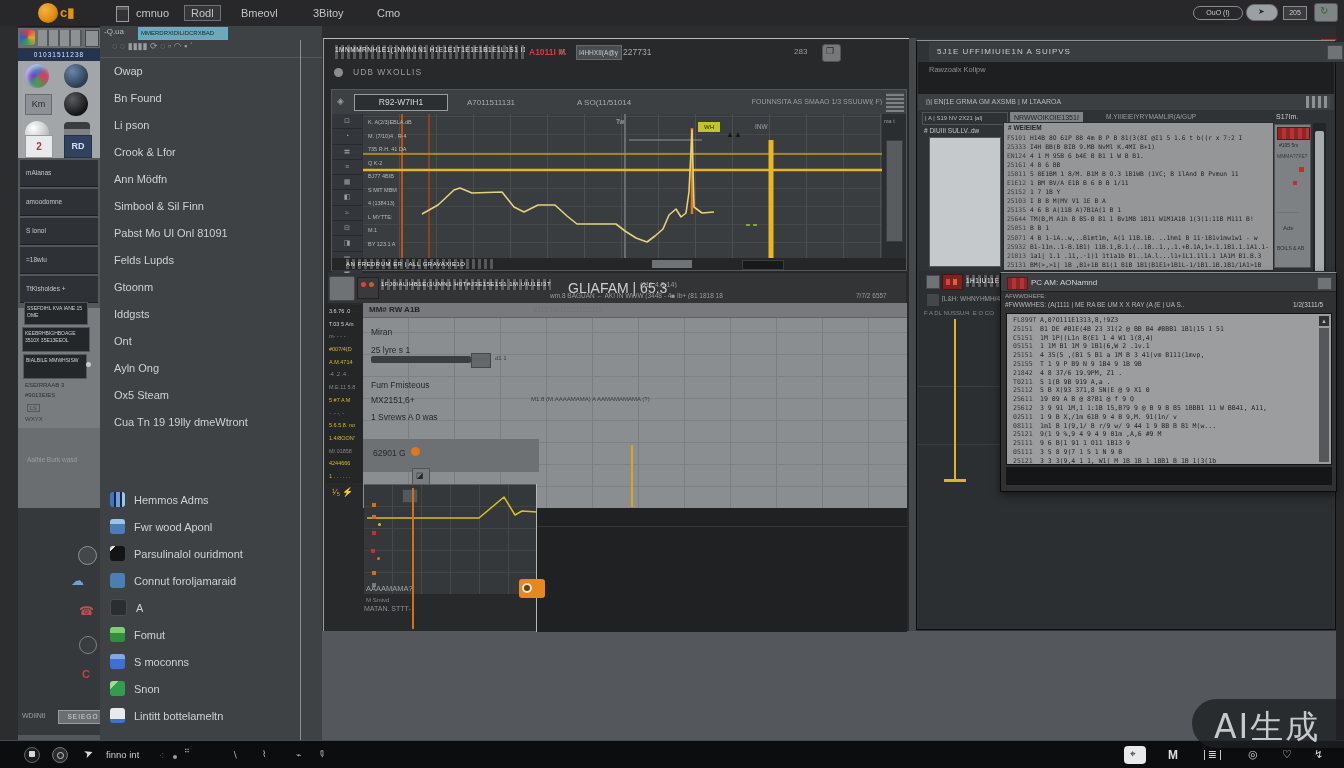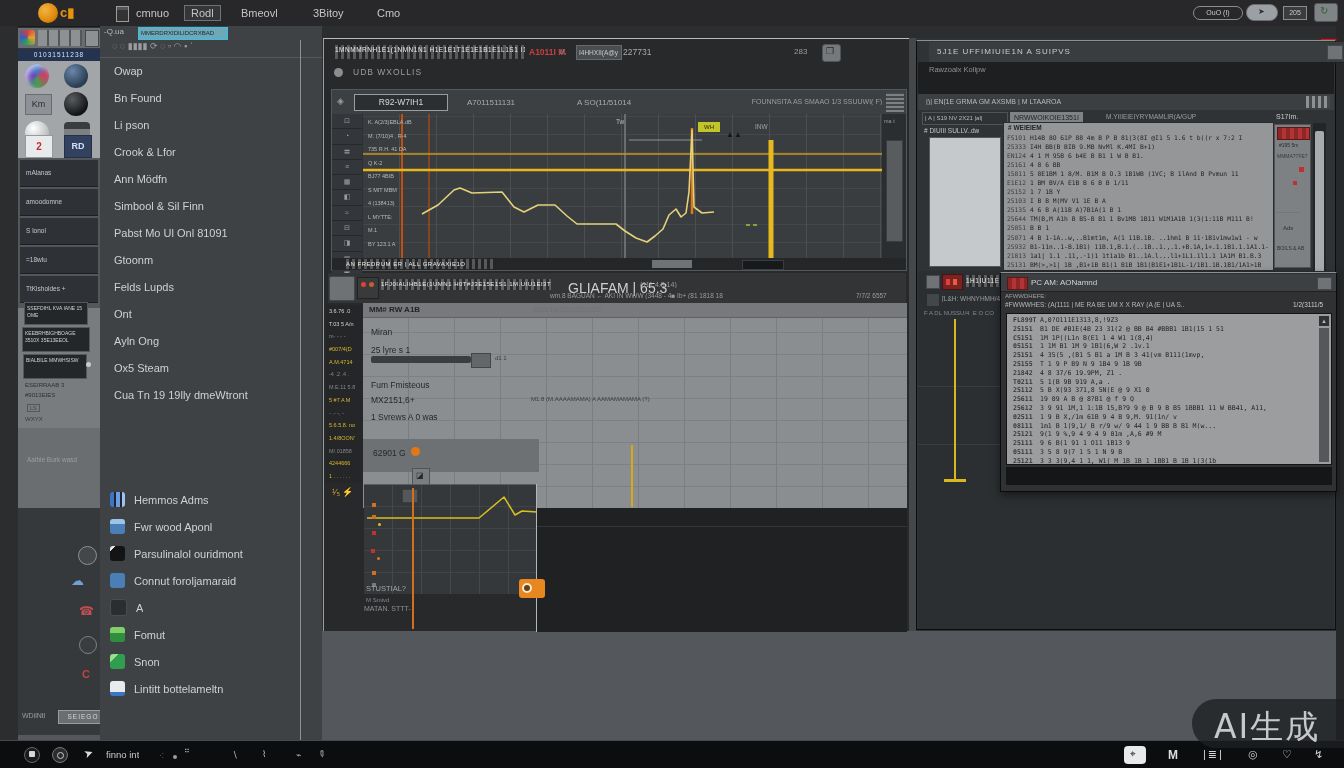--- a/index.html
+++ b/index.html
@@ -33,21 +33,21 @@
   .ic-green{background:linear-gradient(180deg,#7fd06a 0 6px,#2f8f3f 6px 15px);}
   .ic-bluesq{background:linear-gradient(180deg,#7fa8e8 0 5px,#3f6fd0 5px 15px);}
   .ic-green2{background:linear-gradient(135deg,#9adf8a 0 6px,#2f9f4f 6px 15px);}
   .ic-doc{background:linear-gradient(180deg,#e8eaec 0 11px,#3b76c4 11px 15px);}
   .striprow{height:12.7px;line-height:12.7px;font-size:5.5px;padding-left:3px;}
   .striprow.w{color:#cfd2d4}.striprow.g{color:#84888b}.striprow.y{color:#d9b72e}
   .coderow{line-height:9.05px;font-size:6.3px;color:#1f2123;display:flex;}
   .coderow .n{width:23px;flex:none;color:#3a3d3f;}
   .coderow .tx{flex:1;overflow:hidden;white-space:nowrap;}
   .coderow2{line-height:8.8px;font-size:6.5px;color:#222426;display:flex;}
-  .coderow2 .n{width:27px;flex:none;color:#35373a;font-weight:bold;}
+  .coderow2 .n{width:27px;flex:none;color:#35373a;}
   .coderow2 .tx{flex:1;overflow:hidden;white-space:nowrap;}
   .glyphrow{height:14.3px;line-height:14.3px;text-align:center;font-size:7px;color:#9a9da0;
     border-bottom:1px solid #26282a;background:#33363a;}
   .ovl{line-height:13.5px;font-size:5.5px;color:#b6b9bc;}
   .tbx-row{height:26px;line-height:26px;margin:1px 2px;background:#2e3236;
     border-top:1px solid #51555a;border-bottom:1px solid #1c1f22;
     font-size:6.5px;color:#c5c8ca;padding-left:6px;}
   .tbx-box{background:#23272a;border:1px solid #54585c;color:#cfd2d4;font-size:5px;line-height:7px;
     padding:2px 2px;overflow:hidden;}
   .sphere{border-radius:50%;width:24px;height:24px;}
@@ -135,22 +135,23 @@
     <div class="abs" style="left:0;top:31px;width:222px;height:1px;background:#55585b;"></div>
     <div class="abs" style="left:0;top:32px;width:200px;">
 
     <div class="side-item t">Owap</div>
         <div class="side-item t">Bn Found</div>
         <div class="side-item t">Li pson</div>
         <div class="side-item t">Crook &amp; Lfor</div>
         <div class="side-item t">Ann Mödfn</div>
         <div class="side-item t">Simbool &amp; Sil Finn</div>
         <div class="side-item t">Pabst Mo Ul Onl 81091</div>
+        <div class="side-item t">Felds Lupds</div>
         <div class="side-item t">Gtoonm</div>
-        <div class="side-item t">Felds Lupds</div>
+        <div class="side-item t">Iddgsts</div>
         <div class="side-item t">Ont</div>
         <div class="side-item t">Ayln Ong</div>
         <div class="side-item t">Ox5 Steam</div>
         <div class="side-item t">Cua Tn 19 19lly dmeWtront</div>
       </div>
     <div class="abs" style="left:0;top:460px;width:200px;">
 
         <div class="side-icon-item">
           <span class="sic ic-bars"></span>
           <span class="t">Hemmos Adms</span>
@@ -174,20 +175,24 @@
         <div class="side-icon-item">
           <span class="sic ic-dark"></span>
           <span class="t">A</span>
         </div>
 
         <div class="side-icon-item">
           <span class="sic ic-green"></span>
           <span class="t">Fomut</span>
         </div>
 
+        <div class="side-icon-item">
+          <span class="sic ic-bluesq"></span>
+          <span class="t">S moconns</span>
+        </div>
 
         <div class="side-icon-item">
           <span class="sic ic-green2"></span>
           <span class="t">Snon</span>
         </div>
 
         <div class="side-icon-item">
           <span class="sic ic-doc"></span>
           <span class="t">Lintitt bottelameltn</span>
         </div>
@@ -378,21 +383,21 @@
       <span class="abs" style="left:8px;top:98px;width:4px;height:4px;background:#77797c;"></span>
       <div class="abs" style="left:38px;top:4px;width:14px;height:12px;background:#55585b;border:1px solid #3a3d40;"></div>
     </div>
     <div class="abs" style="left:88px;top:449px;width:2px;height:141px;background:#d2701c;"></div>
     <div class="abs" style="left:212px;top:445px;width:1px;height:148px;background:#b5b8ba;"></div>
 
     <div class="abs" style="left:213px;top:469px;width:370px;height:124px;background:#1f2123;">
       <div class="abs" style="left:0;top:18px;width:370px;height:1px;background:#343638;"></div>
     </div>
 
-    <span class="abs t" style="left:42px;top:545px;font-size:7.5px;color:#9fa2a5;">STUSTIAL?</span>
+    <span class="abs t" style="left:42px;top:545px;font-size:7.5px;color:#9fa2a5;">AAAAMAMA?</span>
     <div class="abs" style="left:195px;top:540px;width:26px;height:19px;background:#e8871f;border-radius:3px;">
       <span class="abs" style="left:3px;top:4px;width:10px;height:10px;border-radius:50%;border:2px solid #f8e8d0;background:#6a4010;box-sizing:border-box;"></span>
     </div>
     <span class="abs t" style="left:42px;top:558px;font-size:6px;color:#85888b;">M Smivd</span>
     <span class="abs t" style="left:40px;top:566px;font-size:7px;color:#8e9194;">MATAN. STTT-</span>
   </div>
 
   <div class="abs" style="left:916px;top:40px;width:420px;height:590px;background:#303335;border:1px solid #0d0d0d;border-top:1px solid #8e9194;box-sizing:border-box;">
     <div class="abs" style="left:0;top:1px;width:418px;height:20px;background:#3a3d3f;border-bottom:1px solid #1f2123;margin-left:12px;">
       <span class="abs t" style="left:8px;top:5px;font-size:8px;color:#c8cbcd;letter-spacing:1px;">5J1E UFFIMIUIE1N A SUIPVS</span>

